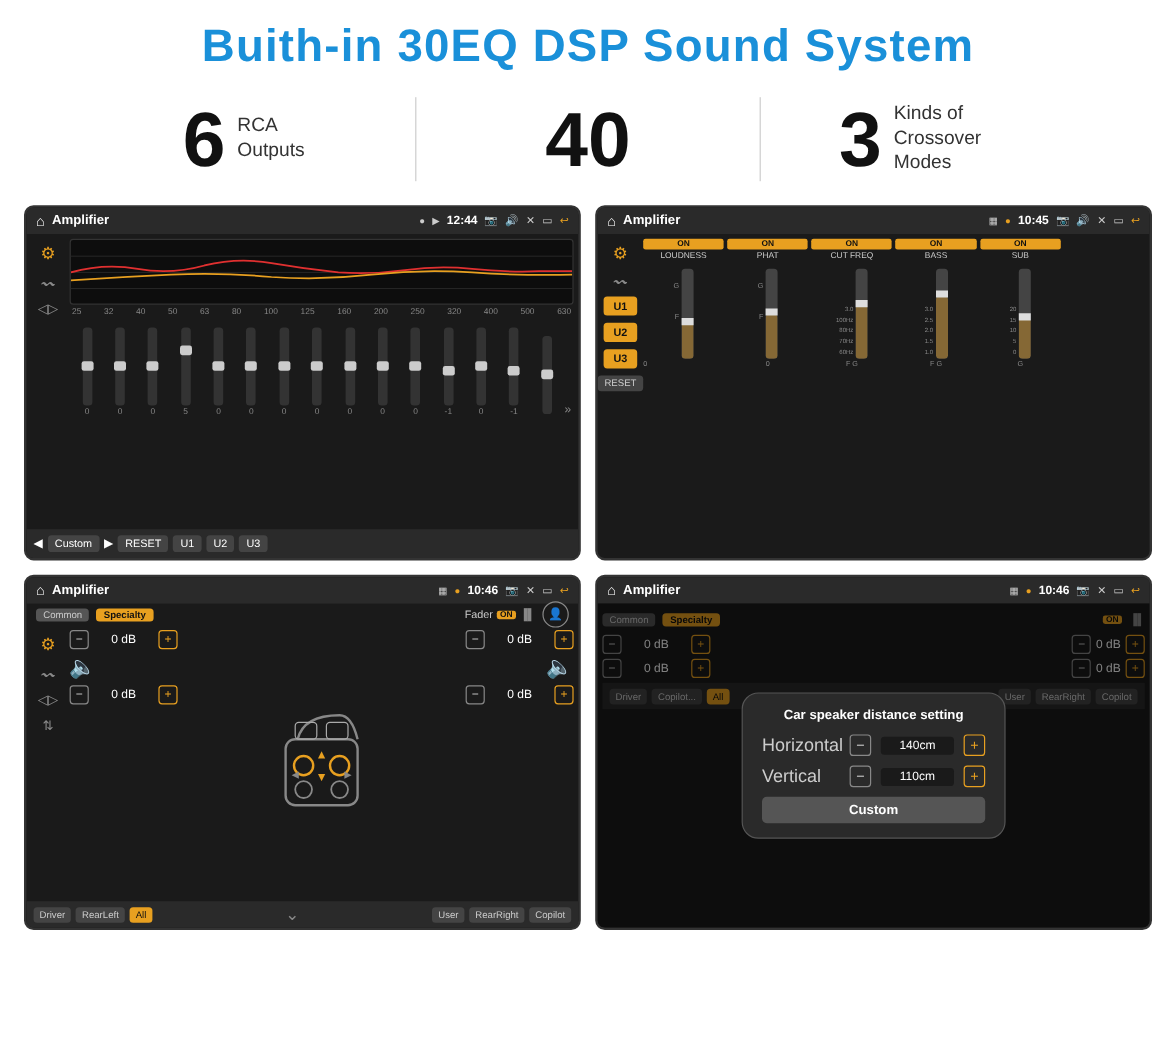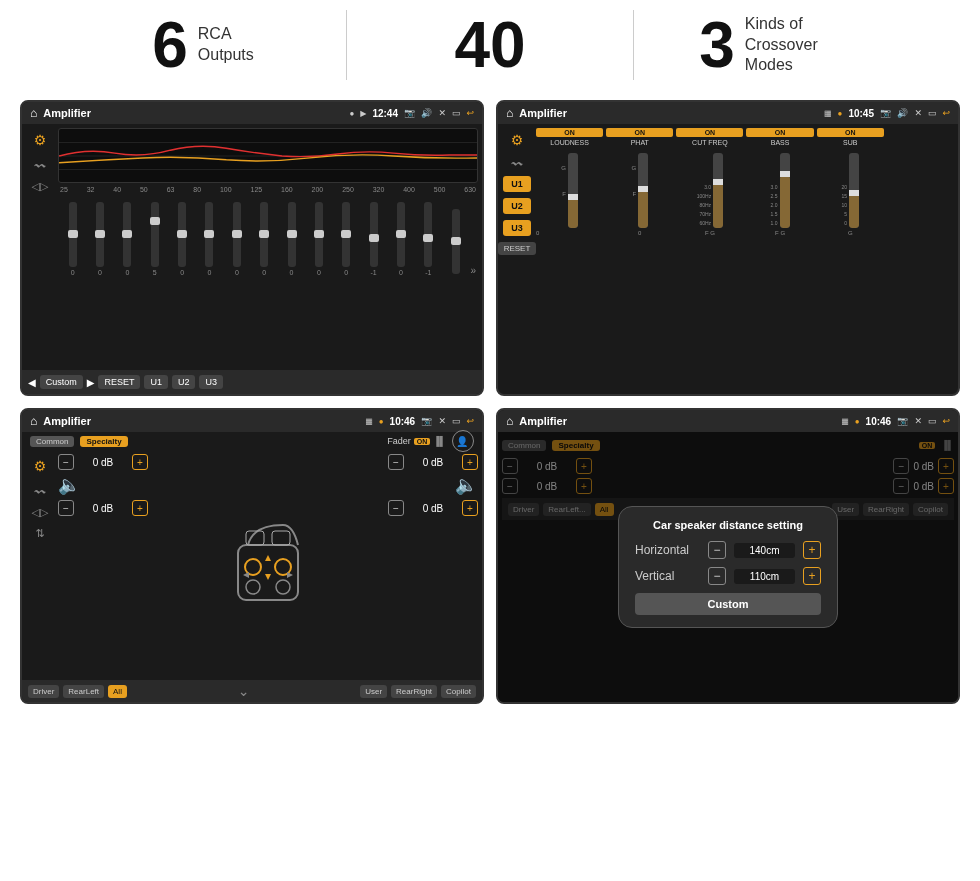--- a/index.html
+++ b/index.html
@@ -531,21 +531,21 @@
 
     .dialog-row {
       display: flex;
       align-items: center;
       gap: 8px;
       margin-bottom: 8px;
     }
 
     .dialog-row-label {
       color: #ccc;
-      font-size: 12px;
+      font-size: 15px;
       width: 65px;
     }
 
     .dialog-minus {
       width: 18px;
       height: 18px;
       border: 1px solid #888;
       border-radius: 3px;
       display: flex;
       align-items: center;
@@ -608,20 +608,21 @@
       justify-content: center;
       color: #ccc;
       font-size: 10px;
     }
   </style>
 </head>
 <body>
 
 <div>
 
+  <h1 class="page-title">Buith-in 30EQ DSP Sound System</h1>
 
   <div class="stats-row">
     <div class="stat-item">
       <span class="stat-number">6</span>
       <span class="stat-text">RCA<br>Outputs</span>
     </div>
     <div class="stat-divider"></div>
     <div class="stat-item">
       <span class="stat-number">40</span>
     </div>
@@ -1028,21 +1029,21 @@
             </div>
             <div style="display:flex;align-items:center;gap:4px;justify-content:flex-end;">
               <div style="width:16px;height:16px;border:1px solid #888;border-radius:3px;display:flex;align-items:center;justify-content:center;color:#ccc;font-size:10px;">−</div>
               <span style="color:#fff;font-size:10px;">0 dB</span>
               <div style="width:16px;height:16px;border:1px solid #e8a020;border-radius:3px;display:flex;align-items:center;justify-content:center;color:#e8a020;font-size:10px;">+</div>
             </div>
           </div>
         </div>
         <div style="display:flex;align-items:center;background:#2a2a2a;padding:3px 6px;gap:4px;height:22px;">
           <div style="background:#444;color:#ccc;font-size:8px;padding:2px 5px;border-radius:3px;">Driver</div>
-          <div style="background:#444;color:#ccc;font-size:8px;padding:2px 5px;border-radius:3px;">RearLeft...</div>
+          <div style="background:#444;color:#ccc;font-size:8px;padding:2px 5px;border-radius:3px;">Copilot...</div>
           <div style="background:#e8a020;color:#111;font-size:8px;padding:2px 5px;border-radius:3px;">All</div>
           <div style="flex:1;"></div>
           <div style="background:#444;color:#ccc;font-size:8px;padding:2px 5px;border-radius:3px;">User</div>
           <div style="background:#444;color:#ccc;font-size:8px;padding:2px 5px;border-radius:3px;">RearRight</div>
           <div style="background:#444;color:#ccc;font-size:8px;padding:2px 5px;border-radius:3px;">Copilot</div>
         </div>
       </div>
 
       <div class="dialog-overlay">
         <div class="dialog-box">

